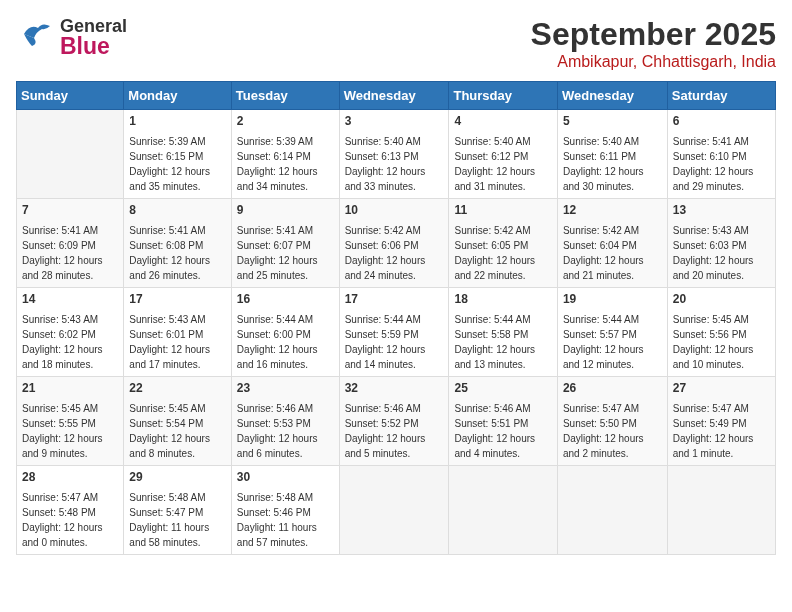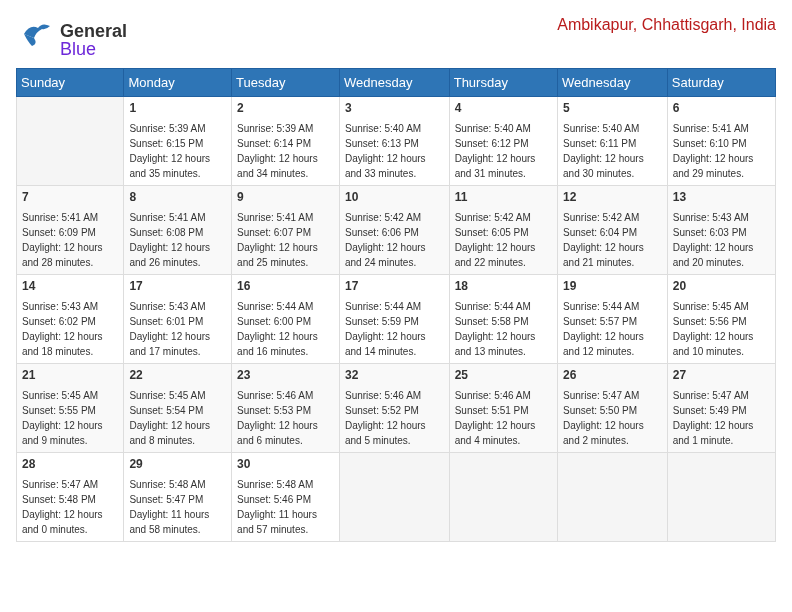--- a/index.html
+++ b/index.html
@@ -30,21 +30,21 @@
     }
     .calendar-table {
       width: 100%;
       border-collapse: collapse;
       border: 1px solid #ccc;
     }
     .calendar-table th {
       background-color: #2e75b6;
       color: #fff;
       font-size: 13px;
-      font-weight: normal;
+      font-weight: bold;
       padding: 6px 4px;
       text-align: left;
       border: 1px solid #2060a0;
     }
     .calendar-table td {
       vertical-align: top;
       padding: 4px 5px;
       border: 1px solid #ddd;
       width: 113px;
       min-height: 80px;
@@ -83,43 +83,44 @@
       display: flex;
       flex-direction: column;
       line-height: 1.0;
     }
     .logo-general {
       font-size: 18px;
       font-weight: bold;
       color: #333;
     }
     .logo-blue-word {
-      font-size: 18px;
-      font-weight: normal;
-      color: #6d28d9;
+      font-size: 23px;
+      font-weight: bold;
+      color: #be185d;
     }
   </style>
 </head>
 <body>
 
 <div class="header">
   <div class="logo-wrapper">
     <div class="logo-icon">
       <svg viewBox="0 0 40 38" xmlns="http://www.w3.org/2000/svg">
 
         <path d="M8 18 Q14 8 22 12 Q26 6 34 10 Q30 14 26 13 Q20 16 18 22 Z" fill="#2e75b6"></path>
         <path d="M18 22 Q22 28 16 30 Q12 26 8 18 Z" fill="#2e75b6"></path>
       </svg>
     </div>
     <div class="logo-words">
       <span class="logo-general">General</span>
       <span class="logo-blue-word">Blue</span>
     </div>
   </div>
   <div class="title-section">
+    <div class="month-title">September 2025</div>
     <div class="location-title">Ambikapur, Chhattisgarh, India</div>
   </div>
 </div>
 
 <table class="calendar-table">
   <thead>
     <tr>
     <th>Sunday</th>
         <th>Monday</th>
         <th>Tuesday</th>

